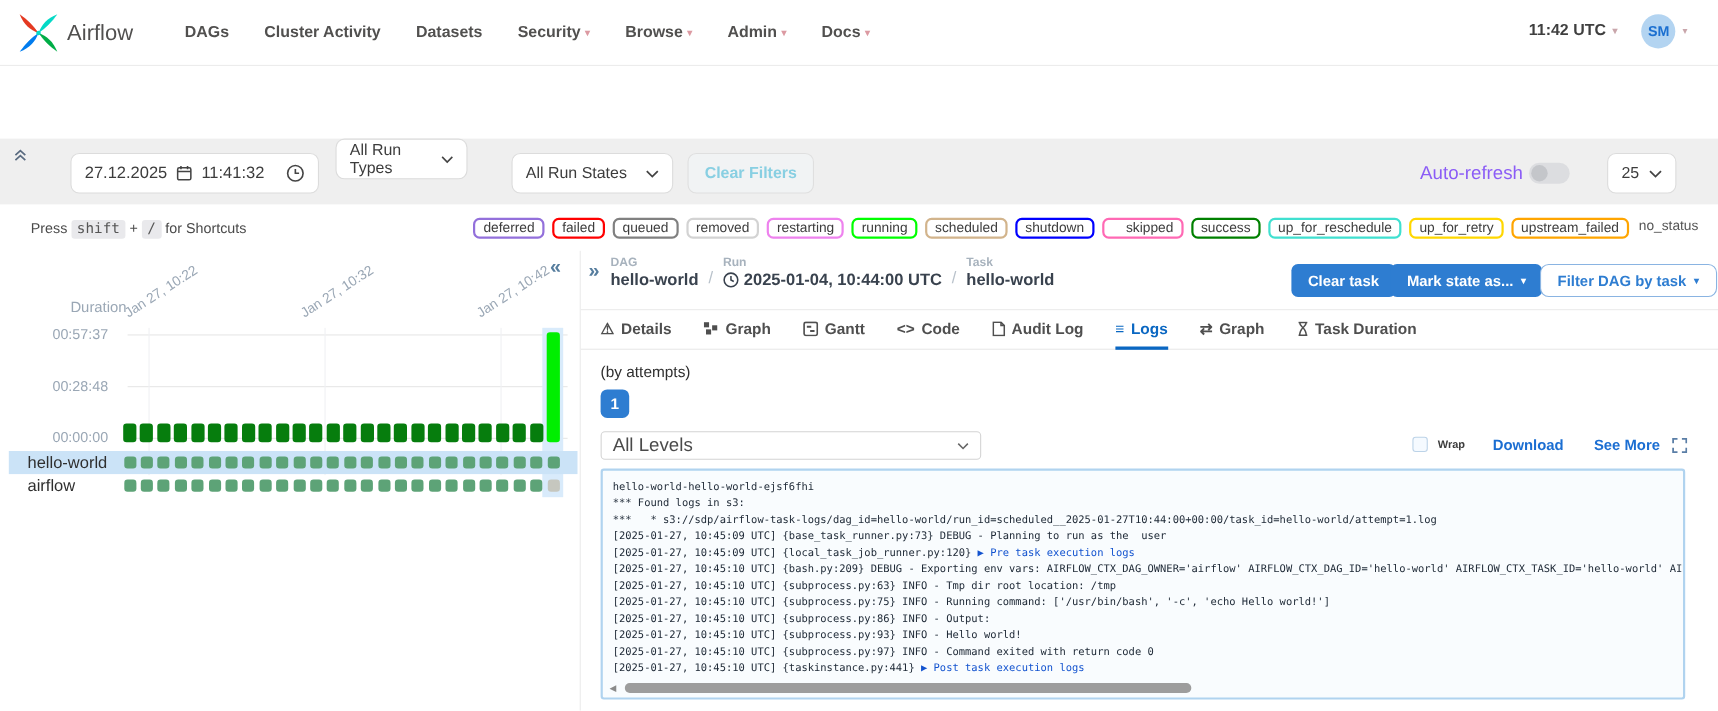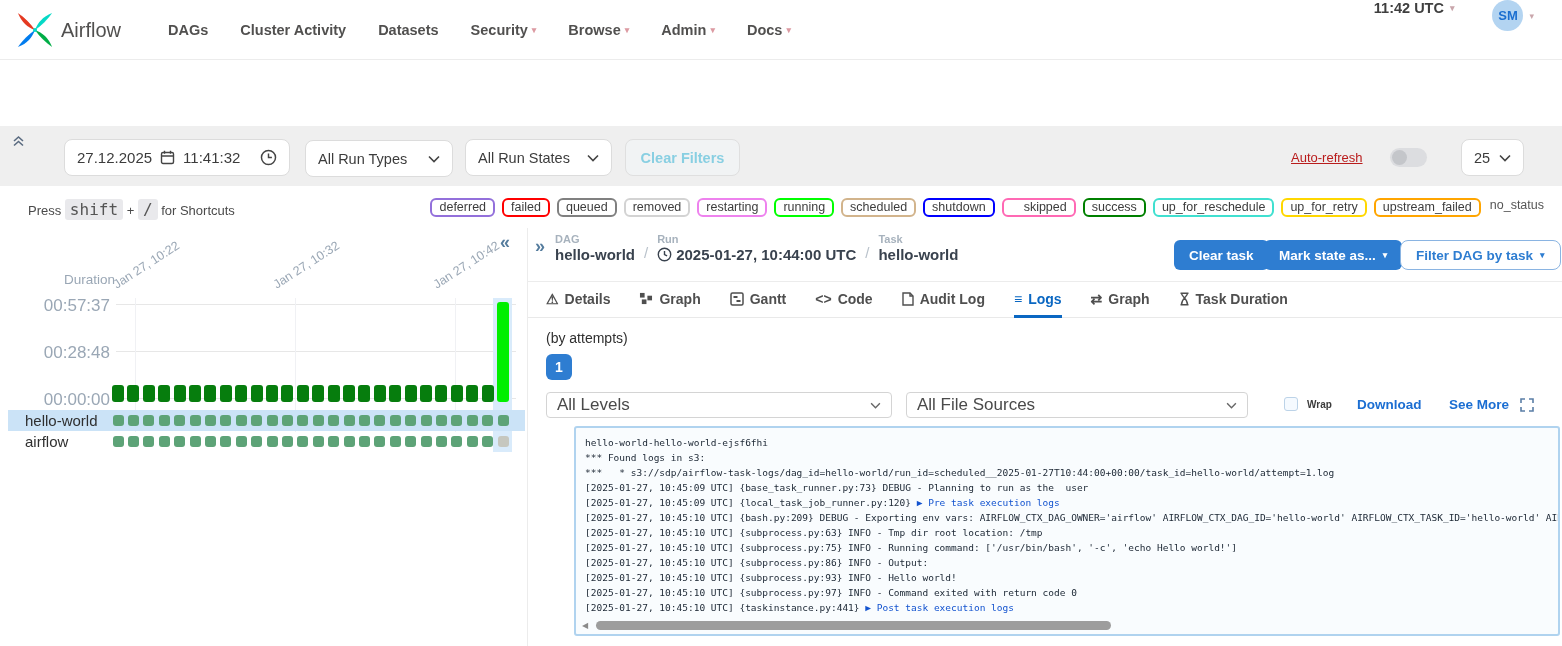--- a/index.html
+++ b/index.html
@@ -8,21 +8,21 @@
   svg { display:block; }
 
   
   #navbar { position:absolute; left:0; top:0; width:1562px; height:60px; background:#fff;
     border-bottom:1px solid #ececec; }
   #brand { position:absolute; left:16px; top:11px; display:flex; align-items:center; gap:7px; cursor:pointer; }
   #brand-label { font-size:20px; color:#51504f; }
   #nav-items { position:absolute; left:168px; top:0; height:60px; display:flex; align-items:center; gap:32px; }
   .nav-item { font-weight:bold; font-size:14.5px; color:#51504f; display:flex; align-items:center; gap:4px; cursor:pointer; }
   .nav-caret { color:#dc9aa2; font-size:9px; }
-  #nav-right { position:absolute; right:28px; top:0; height:56px; display:flex; align-items:flex-start; gap:38px; }
+  #nav-right { position:absolute; right:28px; top:0; height:56px; display:flex; align-items:center; gap:22px; }
   #clock-group { display:flex; align-items:center; gap:6px; font-weight:bold; font-size:14.5px; color:#3f3f3f; cursor:pointer; }
   .gray-caret { color:#c9a6ab; font-size:9px; }
   #avatar { width:31px; height:31px; border-radius:50%; background:#b3d4f1; color:#1b6fd0;
     font-weight:bold; font-size:13px; display:flex; align-items:center; justify-content:center; }
   #avatar-group { display:flex; align-items:center; gap:6px; cursor:pointer; }
 
   
   #dag-header { position:absolute; left:0; top:60px; width:1562px; height:66px; background:#fff; }
   #pause-toggle { position:absolute; left:18px; top:88px; width:40px; height:21px; border-radius:11px; background:#d9dadb; cursor:pointer; }
   #pause-toggle .knob { position:absolute; left:2px; top:2px; width:17px; height:17px; border-radius:50%; background:#a5a7aa; }
@@ -36,44 +36,44 @@
   #run-actions { display:flex; height:34px; border:1px solid #d7d7d7; border-radius:8px; background:#fff; overflow:hidden; }
   .run-action-cell { width:34px; display:flex; align-items:center; justify-content:center; cursor:pointer; }
   .run-action-cell + .run-action-cell { border-left:1px solid #e4e4e4; }
 
   
   #filter-bar { position:absolute; left:0; top:126px; width:1562px; height:60px; background:#efefef; }
   #collapse-filters { position:absolute; left:12px; top:8px; cursor:pointer; }
   .white-ctl { background:#fff; border:1px solid #dcdcdc; border-radius:8px; height:37px; display:flex; align-items:center; font-size:14.5px; color:#3c3c3c; }
   #datetime-group { position:absolute; left:64px; top:13px; width:226px; padding:0 12px; gap:8px; font-size:15px; cursor:pointer; }
   .select-ctl { justify-content:space-between; padding:0 12px; cursor:pointer; }
-  #run-types { position:absolute; left:305px; top:14px; width:148px; }
+  #run-types { position:absolute; left:305px; top:0; width:120px; }
   #run-states { position:absolute; left:465px; top:13px; width:147px; }
   #clear-filters { position:absolute; left:625px; top:13px; width:115px; height:37px; background:#f1f3f4;
     border:1px solid #dfdfdf; border-radius:8px; color:#88cfe2; font-weight:bold; font-size:14.5px;
     display:flex; align-items:center; justify-content:center; cursor:pointer; }
-  #auto-refresh-label { position:absolute; left:1291px; top:13px; height:37px; line-height:37px; font-size:13px; color:#b91c1c;text-decoration:underline; }
+  #auto-refresh-label { position:absolute; left:1291px; top:13px; height:37px; line-height:37px; font-size:17px; color:#8b5cf6; }
   #auto-refresh-toggle { position:absolute; left:1390px; top:22px; width:37px; height:19px; border-radius:10px; background:#dcdde0; cursor:pointer; }
   #auto-refresh-toggle .knob { position:absolute; left:2px; top:2px; width:15px; height:15px; border-radius:50%; background:#c4c6ca; }
   #page-size { position:absolute; left:1461px; top:13px; width:63px; }
 
   
   #hint-row { position:absolute; left:0; top:186px; width:1562px; height:42px; background:#fff; }
   #shortcut-hint { position:absolute; left:28px; top:14px; font-size:13px; color:#4a4a4a; }
-  .kbd { background:#e9e9ec; border-radius:3px; padding:1px 5px; font-family:"DejaVu Sans Mono", monospace; font-size:16px; color:#555; }
+  .kbd { background:#e9e9ec; border-radius:3px; padding:1px 5px; font-family:"DejaVu Sans Mono", monospace; font-size:13px; color:#555; }
   #legend-badges { position:absolute; right:16px; top:12px; display:flex; align-items:center; gap:7px; }
   .state-badge { border:2px solid #888; border-radius:6px; background:#fff; padding:0 7px; height:19px; line-height:15px;
     font-size:12.5px; color:#3d3d3d; cursor:pointer; white-space:nowrap; }
   .state-badge.noborder { border:none; background:transparent; padding:0 2px; color:#555; cursor:default; }
 
   
   #grid-panel { position:absolute; left:8px; top:228px; width:517px; height:418px; background:#fff; }
   #collapse-grid { position:absolute; left:492px; top:4px; font-size:18px; color:#567d9e; cursor:pointer; font-weight:bold; }
   #duration-label { position:absolute; left:56px; top:44px; font-size:13.5px; color:#9aa7b5; }
-  .ytick { position:absolute; left:28px; width:74px; text-align:right; font-size:17px; color:#9aa7b5; }
+  .ytick { position:absolute; left:28px; width:74px; text-align:center; font-size:13px; color:#9aa7b5; }
   .hgrid { position:absolute; left:108px; width:400px; height:1px; background:#e7e7e7; }
   .vgrid { position:absolute; width:1px; top:70px; height:134px; background:#f0f1f4; }
   .xtick { position:absolute; top:46px; height:20px; line-height:20px; font-size:12.5px; color:#9aa7b5;
     white-space:nowrap; transform:rotate(-33deg); transform-origin:left bottom; }
   #col-highlight { position:absolute; left:485px; top:70px; width:19px; height:154px; background:#d9ebfb; }
   .run-sq { position:absolute; top:157px; width:12px; height:17px; border-radius:3px; cursor:pointer; }
   .run-bar { position:absolute; top:74px; width:12px; height:100px; border-radius:3px; cursor:pointer; }
   .task-row { position:absolute; left:0; width:517px; height:21px; }
   .task-row.selected { background:#cbe3f7; }
   .task-name { position:absolute; left:17px; font-size:15px; line-height:21px; color:#2f2f2f; cursor:pointer; }
@@ -109,21 +109,21 @@
   #level-select { left:18px; width:346px; }
   #source-select { left:378px; width:342px; }
   #wrap-checkbox { position:absolute; left:756px; top:169px; width:14px; height:14px; border:1px solid #bcd3e8;
     border-radius:3px; background:#f5faff; cursor:pointer; }
   #wrap-label { position:absolute; left:779px; top:164px; line-height:26px; font-weight:bold; font-size:10px; color:#3c3c3c; }
   #download-link { position:absolute; left:829px; top:164px; line-height:26px; font-weight:bold; font-size:13.5px; color:#1b6ed2; cursor:pointer; }
   #see-more-link { position:absolute; left:921px; top:164px; line-height:26px; font-weight:bold; font-size:13.5px; color:#1b6ed2; cursor:pointer; }
   #expand-icon { position:absolute; left:992px; top:170px; color:#5a7ea6; cursor:pointer; }
 
   #log-box { position:absolute; left:18px; top:198px; width:986px; height:210px; background:#f9fcfe;
-    border:2px solid #b0d3ef; border-radius:3px; overflow:hidden;margin-left:28px; }
+    border:2px solid #b0d3ef; border-radius:3px; overflow:hidden; }
   #log-lines { position:absolute; left:9px; top:7px; right:2px; font-family:"DejaVu Sans Mono", monospace;
     font-size:9.5px; line-height:15px; color:#202b38; white-space:pre; }
   .loglink { color:#1353cf; cursor:pointer; }
   #log-scrollbar { position:absolute; left:6px; right:6px; bottom:3px; height:11px; }
   #scroll-left-arrow { position:absolute; left:0; top:1px; font-size:8px; color:#8a8a8a; cursor:pointer; }
   #scroll-thumb { position:absolute; left:14px; top:1px; width:515px; height:9px; border-radius:5px; background:#9d9d9d; cursor:pointer; }
 </style>
 </head>
 <body>
 
@@ -396,21 +396,21 @@
       <span class="crumb-value">hello-world</span>
     </div>
     <span class="crumb-sep">/</span>
     <div class="crumb">
       <span class="crumb-label">Run</span>
       <span class="crumb-value">
         <svg width="15" height="15" viewBox="0 0 15 15">
           <circle cx="7.5" cy="7.5" r="6.2" fill="none" stroke="#39424e" stroke-width="1.4"></circle>
           <path d="M7.5 4 v3.5 l2.6 1.4" fill="none" stroke="#39424e" stroke-width="1.4"></path>
         </svg>
-        <span>2025-01-27, 10:44:00 UTC</span>
+        <span>2025-01-04, 10:44:00 UTC</span>
       </span>
     </div>
     <span class="crumb-sep">/</span>
     <div class="crumb">
       <span class="crumb-label">Task</span>
       <span class="crumb-value">hello-world</span>
     </div>
   </div>
   <button class="btn-blue" style="left:646px">
     <span>Clear task</span>
@@ -481,26 +481,20 @@
     </div>
 
   <div id="by-attempts">(by attempts)</div>
   <div id="attempt-chip">1</div>
   <div id="level-select" class="log-select">
     <span>All Levels</span>
     <svg width="11" height="7" viewBox="0 0 12 8">
         <path d="M1 1.5 L6 6.5 L11 1.5" fill="none" stroke="#666" stroke-width="1.6"></path>
       </svg>
   </div>
-  <div id="source-select" class="log-select">
-    <span>All File Sources</span>
-    <svg width="11" height="7" viewBox="0 0 12 8">
-        <path d="M1 1.5 L6 6.5 L11 1.5" fill="none" stroke="#666" stroke-width="1.6"></path>
-      </svg>
-  </div>
   <div id="wrap-checkbox"></div>
   <span id="wrap-label">Wrap</span>
   <span id="download-link">Download</span>
   <span id="see-more-link">See More</span>
   <span id="expand-icon">
     <svg width="14" height="14" viewBox="0 0 14 14">
         <path d="M5 1 H1 V5 M9 1 h4 v4 M13 9 v4 H9 M5 13 H1 V9" fill="none" stroke="currentColor" stroke-width="1.6"></path>
       </svg>
   </span>
   <div id="log-box">

